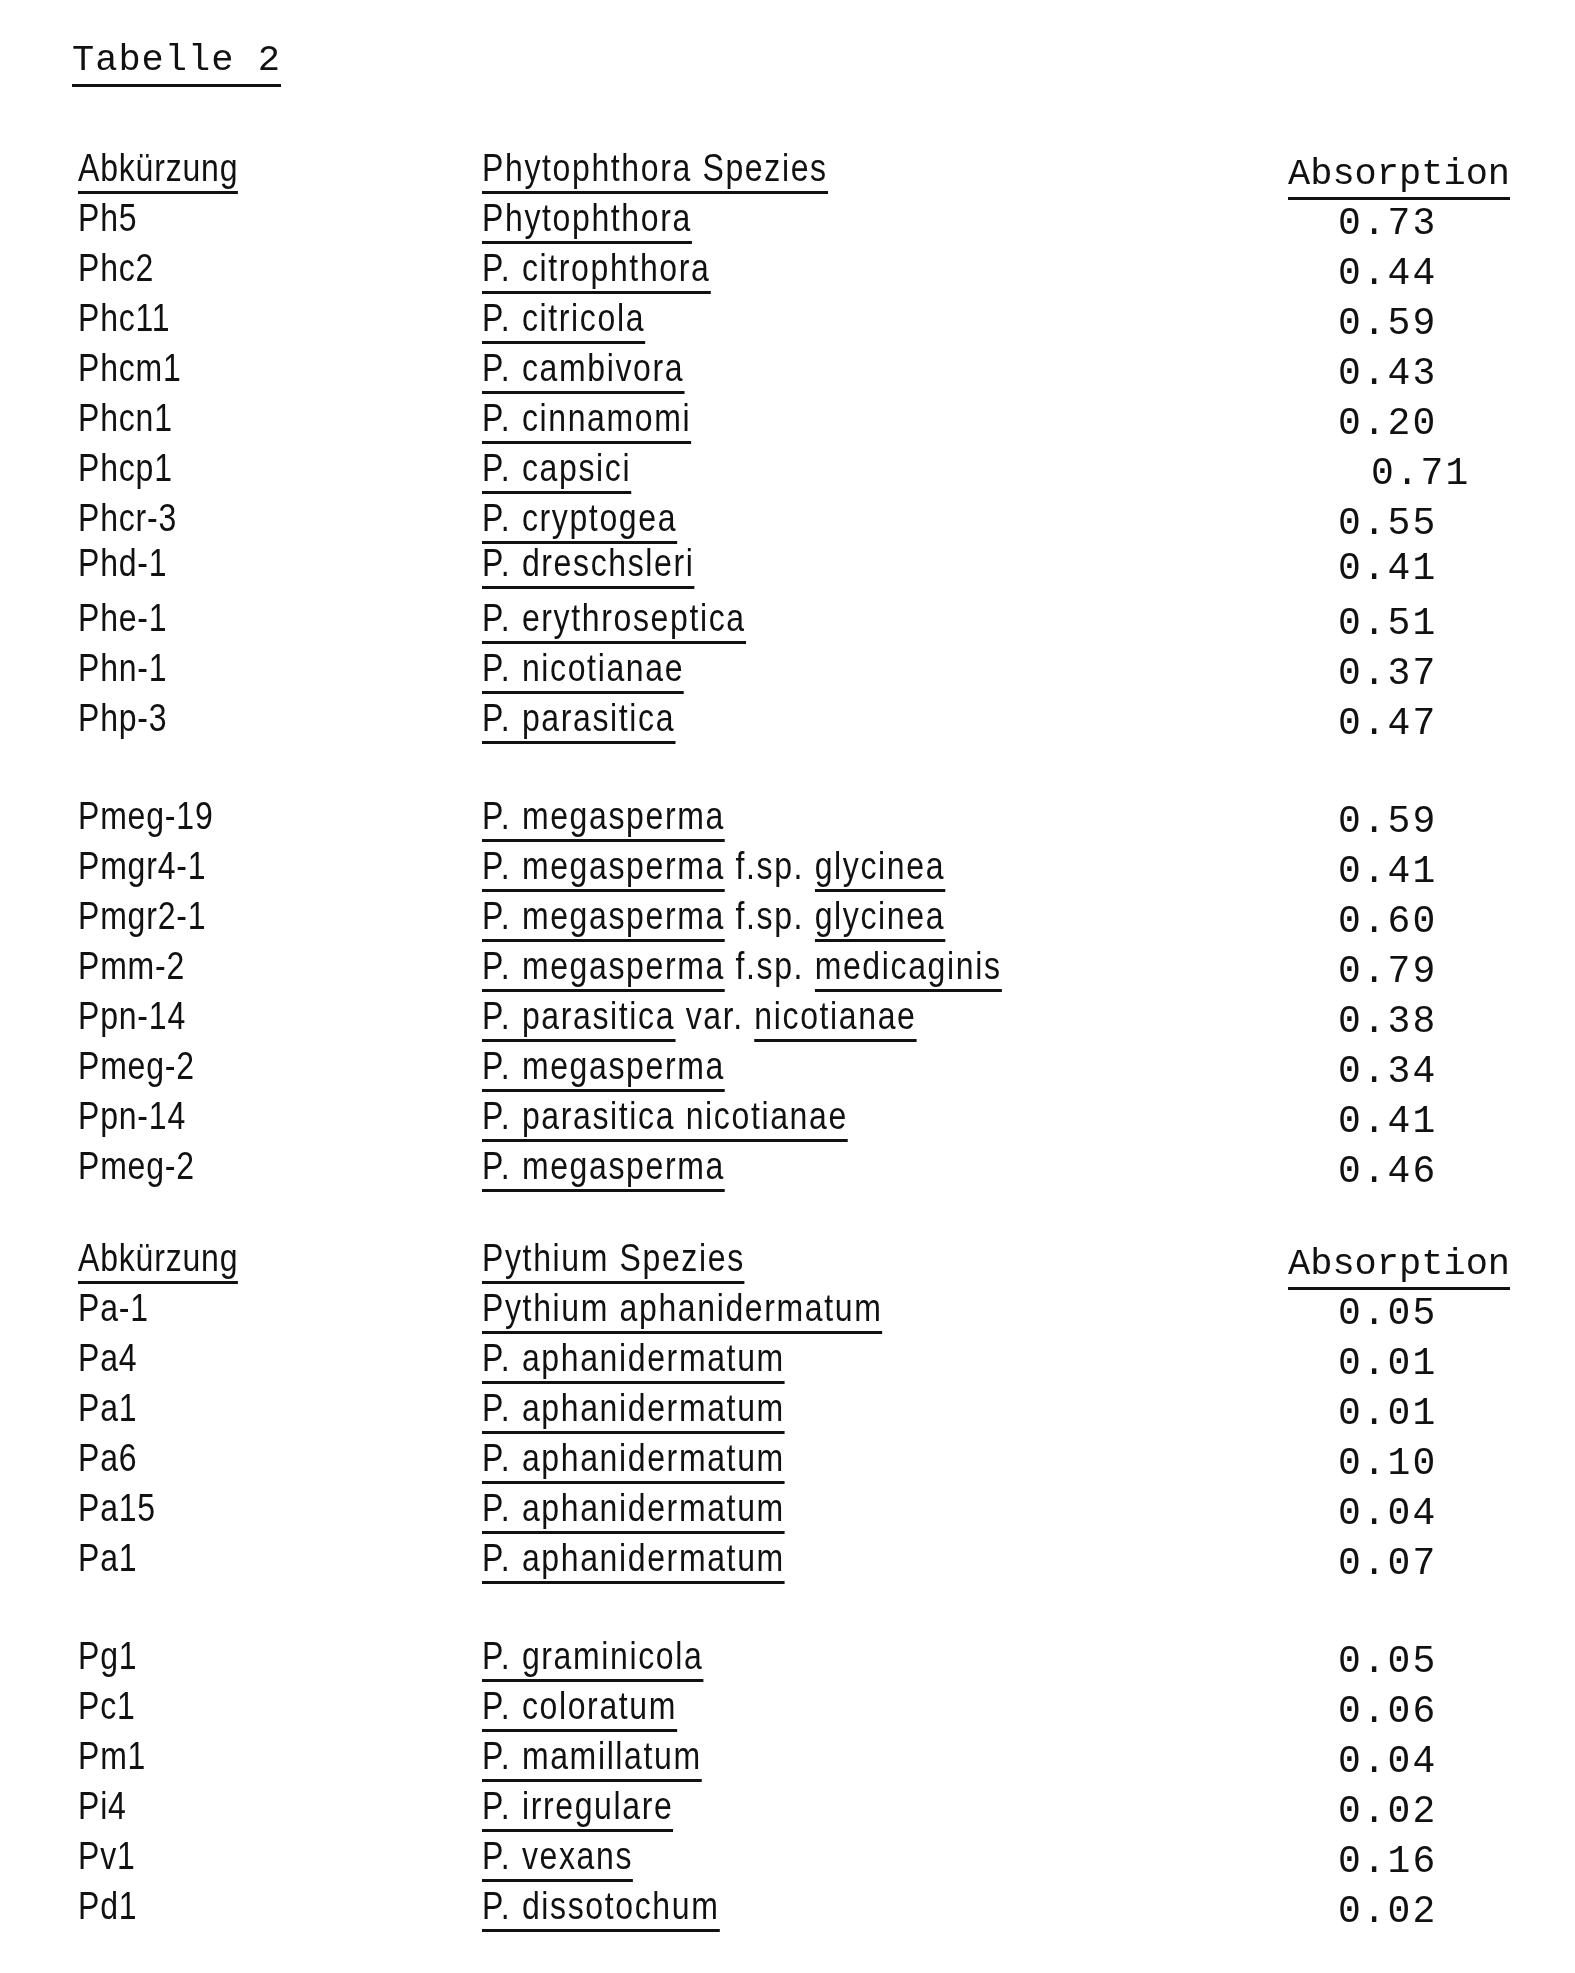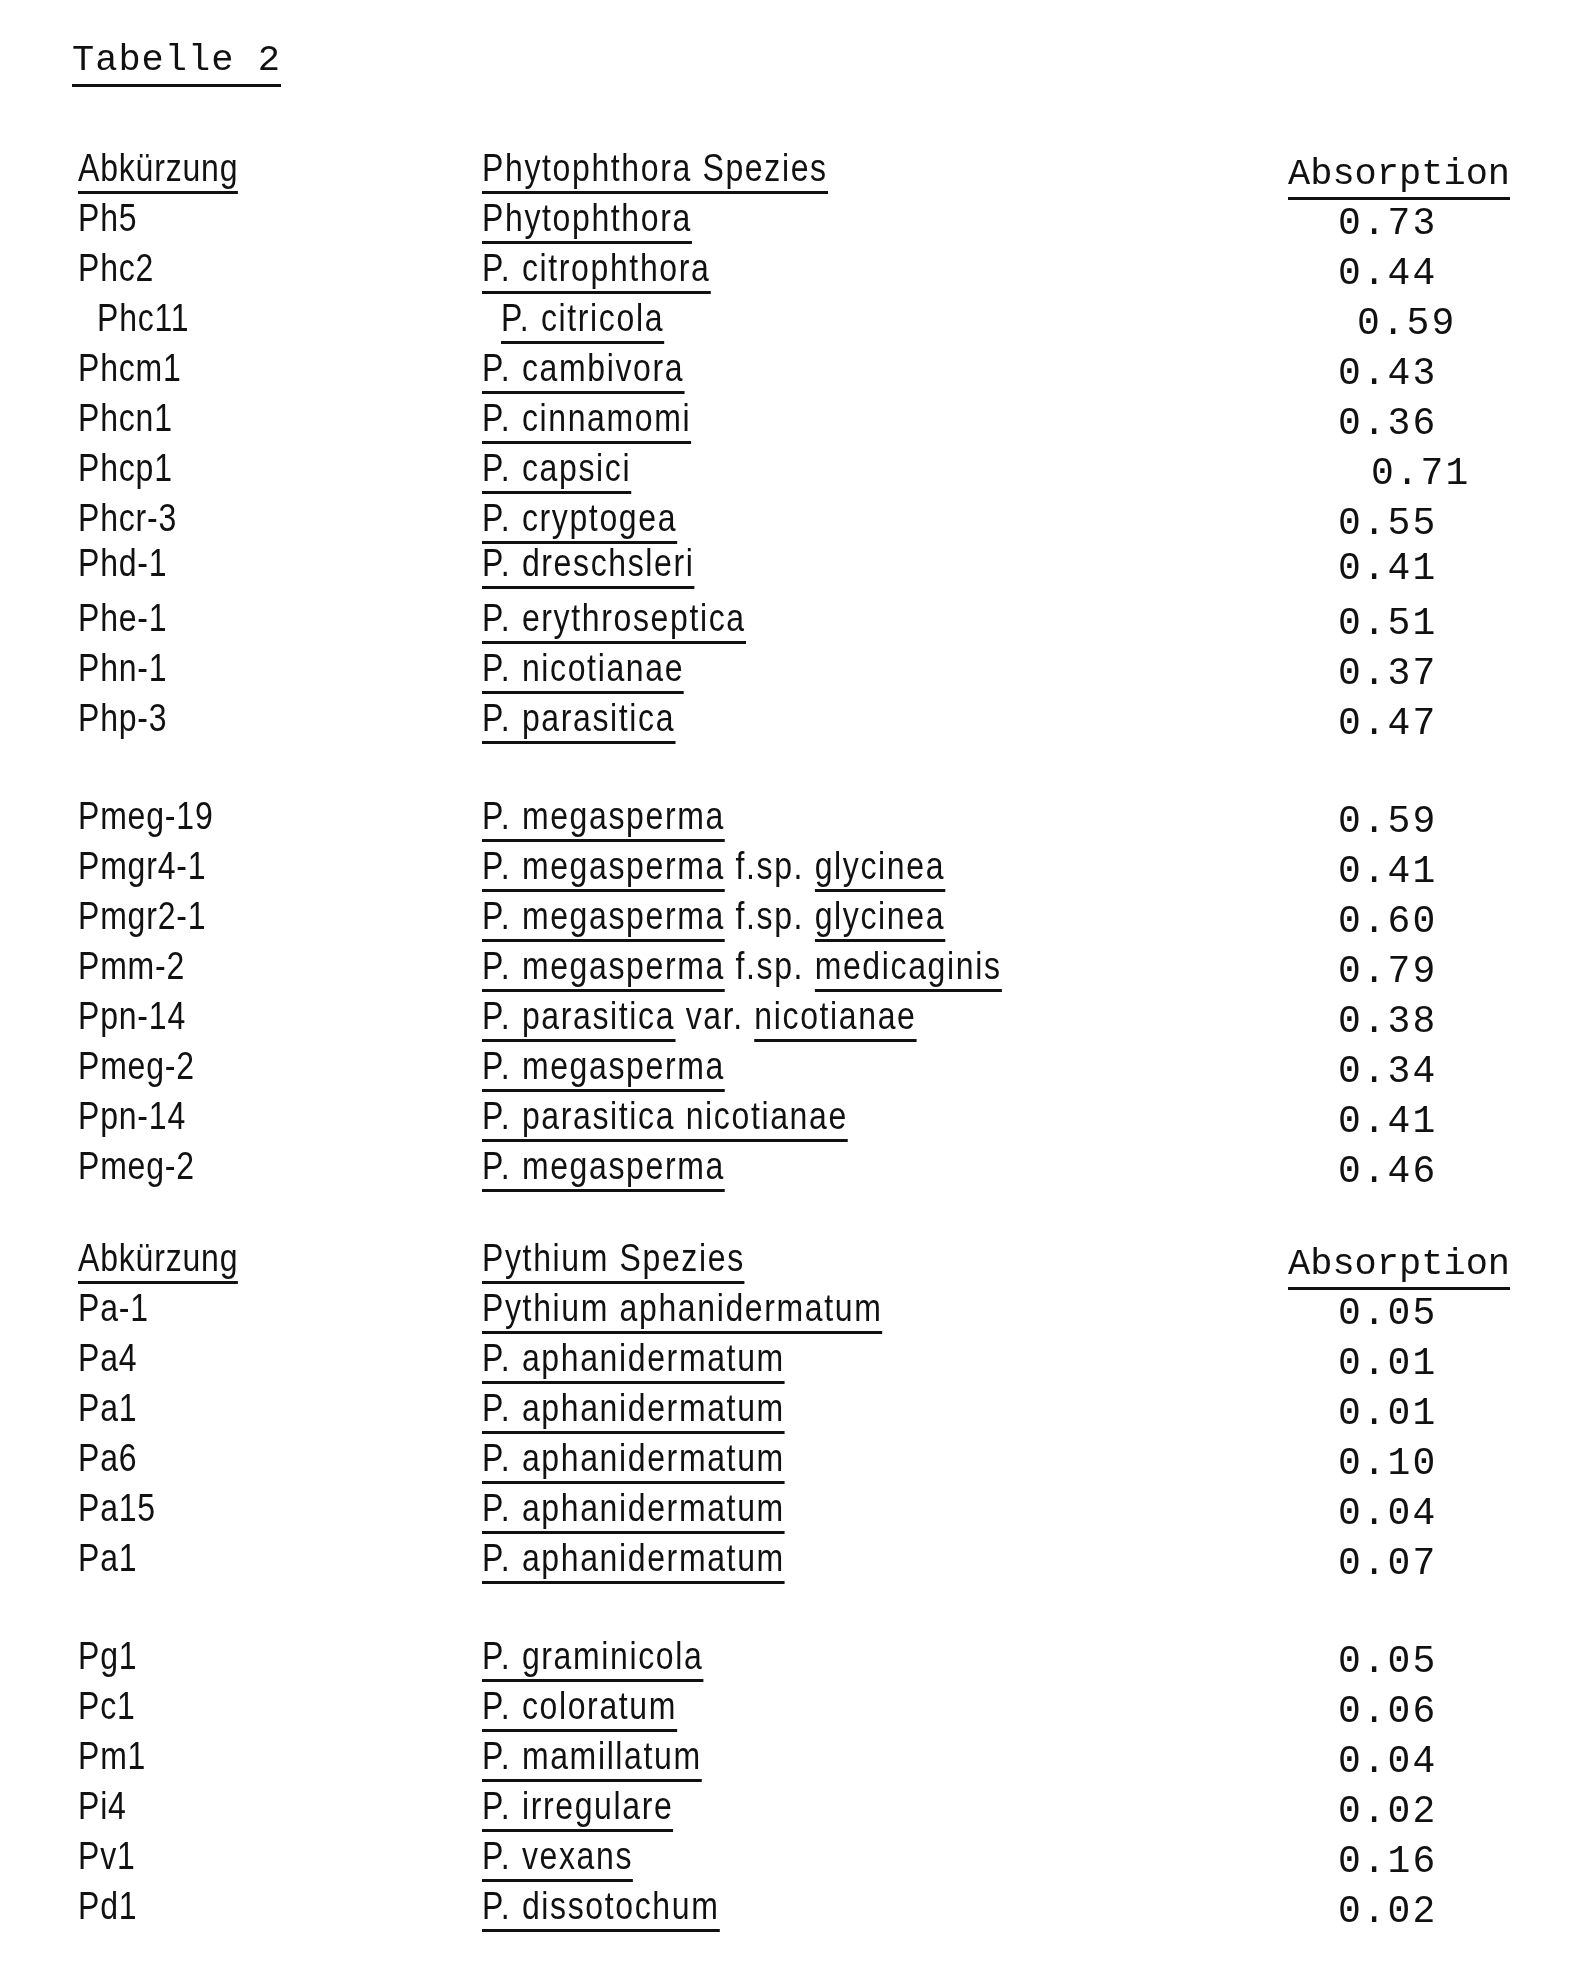--- a/index.html
+++ b/index.html
@@ -28,34 +28,34 @@
     <div class="row" style="top: 195px;">
       <span class="cell c-abbr">Ph5</span>
       <span class="cell c-species"><span class="u">Phytophthora</span></span>
       <span class="cell c-abs" style="top: 6px;">0.73</span>
     </div>
     <div class="row" style="top: 245px;">
       <span class="cell c-abbr">Phc2</span>
       <span class="cell c-species"><span class="u">P. citrophthora</span></span>
       <span class="cell c-abs" style="top: 6px;">0.44</span>
     </div>
-    <div class="row" style="top: 295px; margin-left: 19px;">
+    <div class="row" style="top: 295px;">
       <span class="cell c-abbr">Phc11</span>
       <span class="cell c-species"><span class="u">P. citricola</span></span>
       <span class="cell c-abs" style="top: 6px;">0.59</span>
     </div>
     <div class="row" style="top: 345px;">
       <span class="cell c-abbr">Phcm1</span>
       <span class="cell c-species"><span class="u">P. cambivora</span></span>
       <span class="cell c-abs" style="top: 6px;">0.43</span>
     </div>
     <div class="row" style="top: 395px;">
       <span class="cell c-abbr">Phcn1</span>
       <span class="cell c-species"><span class="u">P. cinnamomi</span></span>
-      <span class="cell c-abs" style="top: 6px;">0.36</span>
+      <span class="cell c-abs" style="top: 6px;">0.20</span>
     </div>
     <div class="row" style="top: 445px;">
       <span class="cell c-abbr">Phcp1</span>
       <span class="cell c-species"><span class="u">P. capsici</span></span>
       <span class="cell c-abs" style="top: 6px; margin-left: 33px;">0.71</span>
     </div>
     <div class="row" style="top: 495px;">
       <span class="cell c-abbr">Phcr-3</span>
       <span class="cell c-species"><span class="u">P. cryptogea</span></span>
       <span class="cell c-abs" style="top: 6px;">0.55</span>

